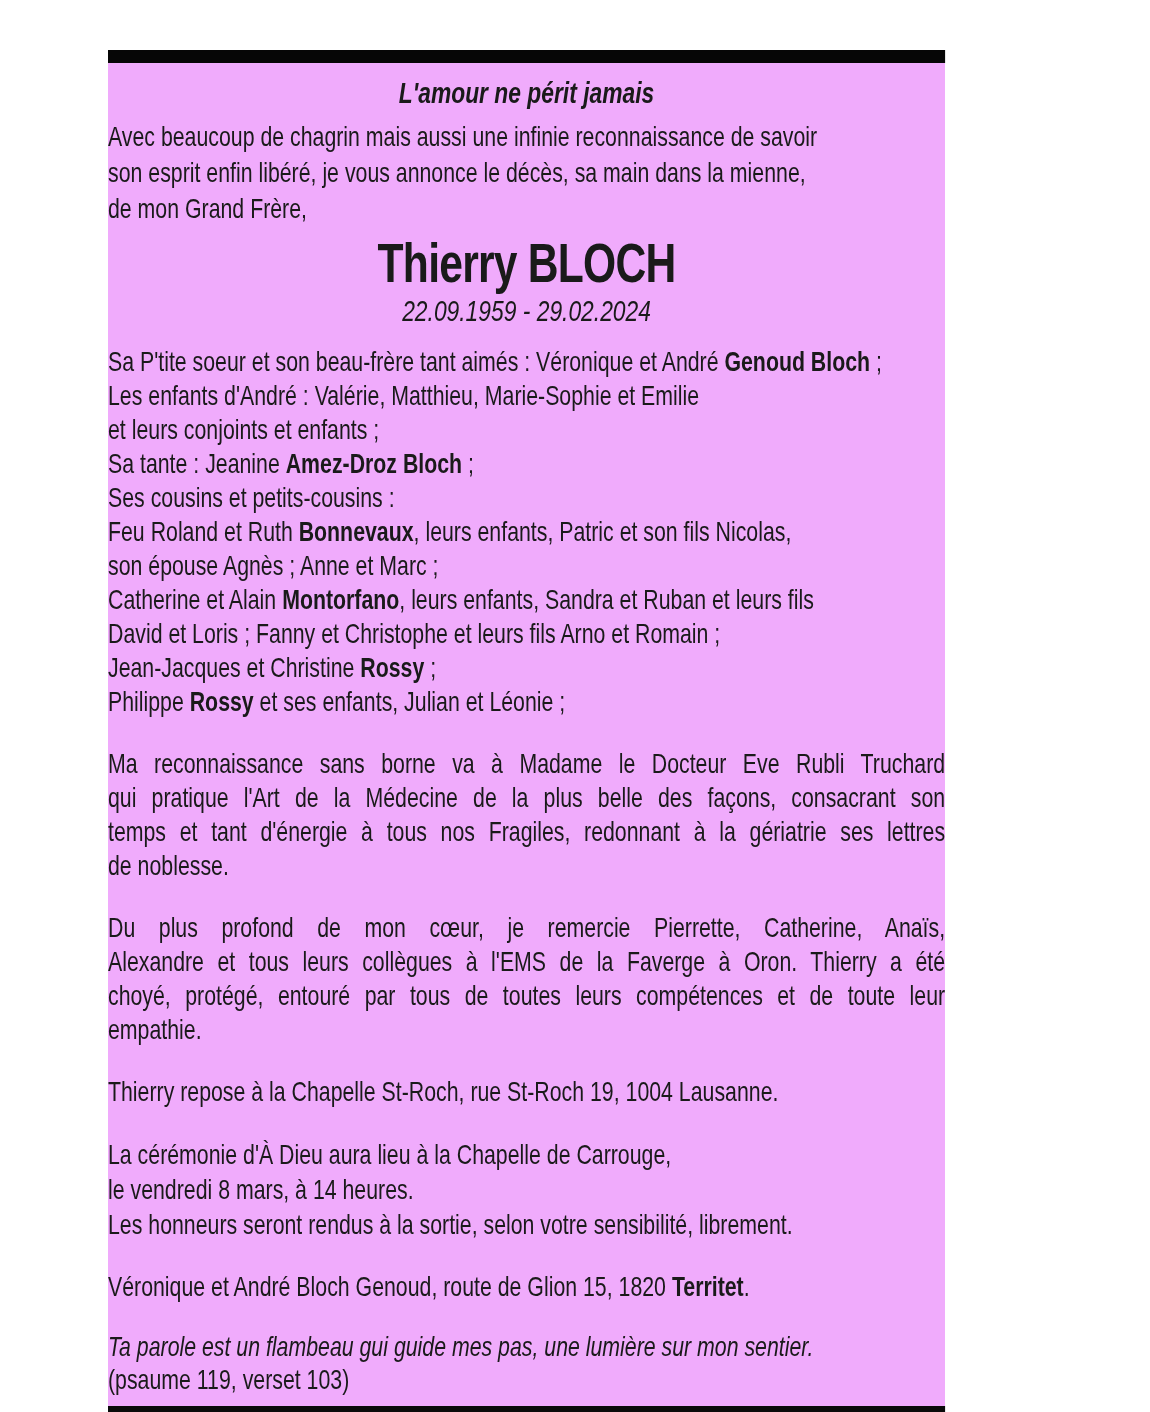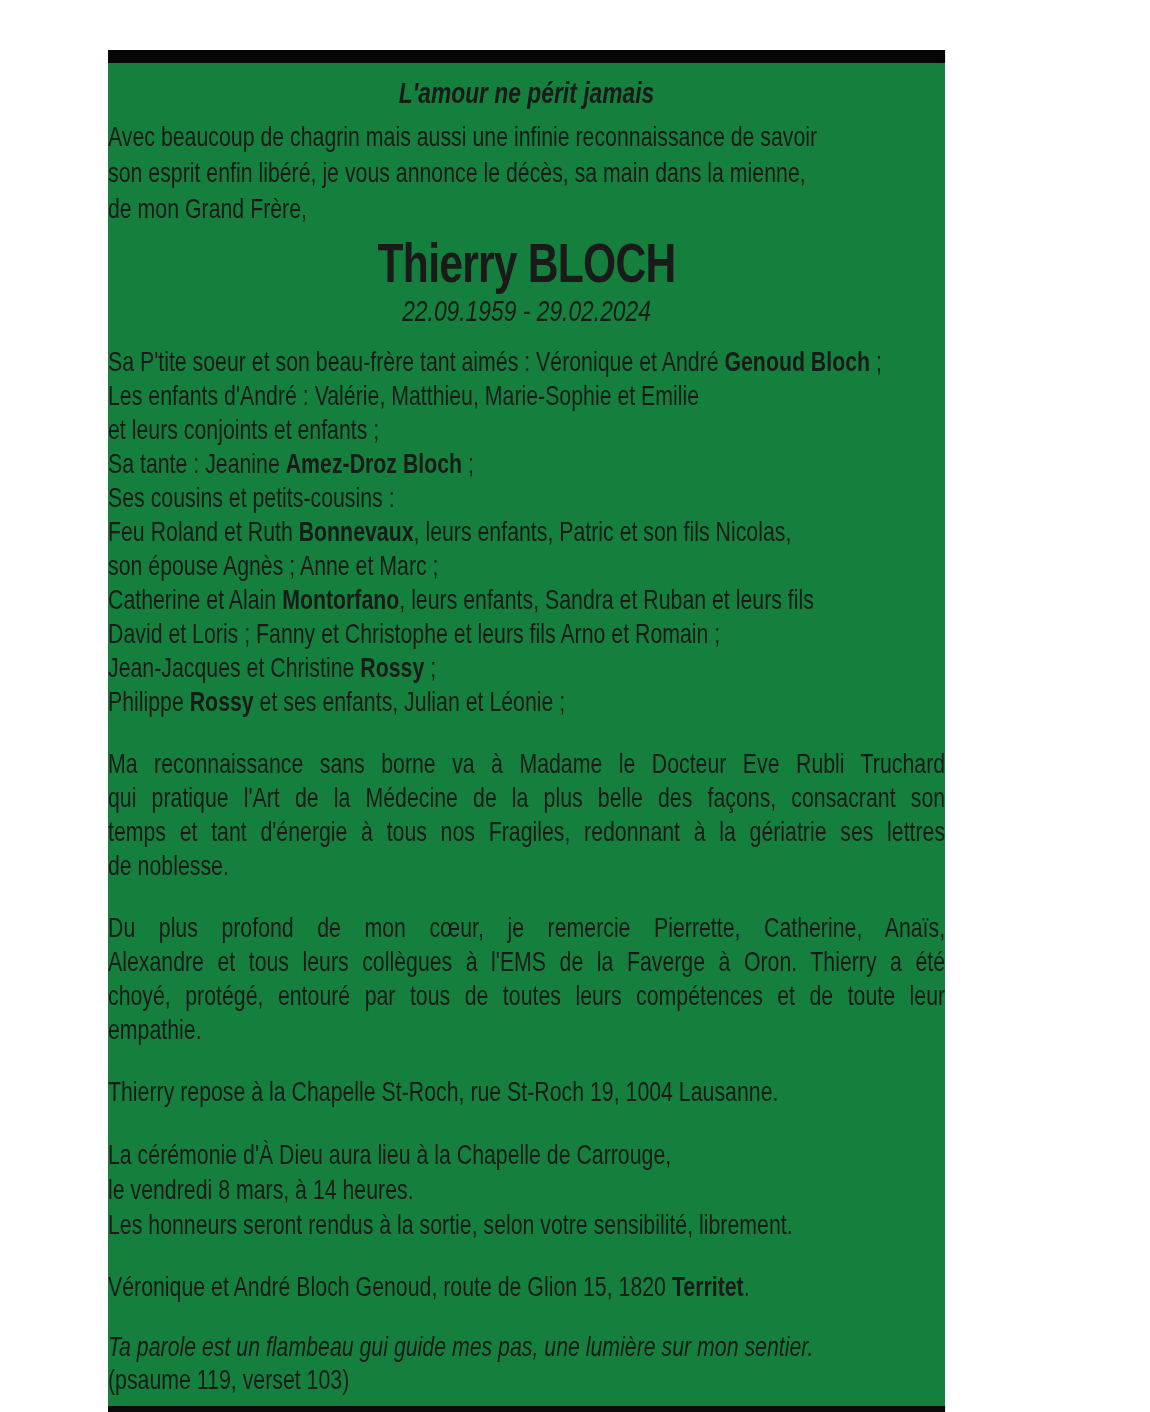--- a/index.html
+++ b/index.html
@@ -7,21 +7,21 @@
     width: 1150px; height: 1412px;
     background: #ffffff;
     font-family: "Liberation Sans", "DejaVu Sans", sans-serif;
     color: #1a1a1a;
     overflow: hidden;
   }
   .column {
     position: relative;
     margin: 50px 0 0 108px;
     width: 837px;
-    background: #15803d;
+    background: #f0abfc;
   }
   
   .scalewrap {
     width: 1100px;
     transform: scaleX(0.761);
     transform-origin: 0 0;
   }
   .rule-top    { height: 13px; background: #060606; width: 100%; }
   .rule-bottom { height: 6px;  background: #0a0a0a; width: 100%; margin-top: 10px; }
 

